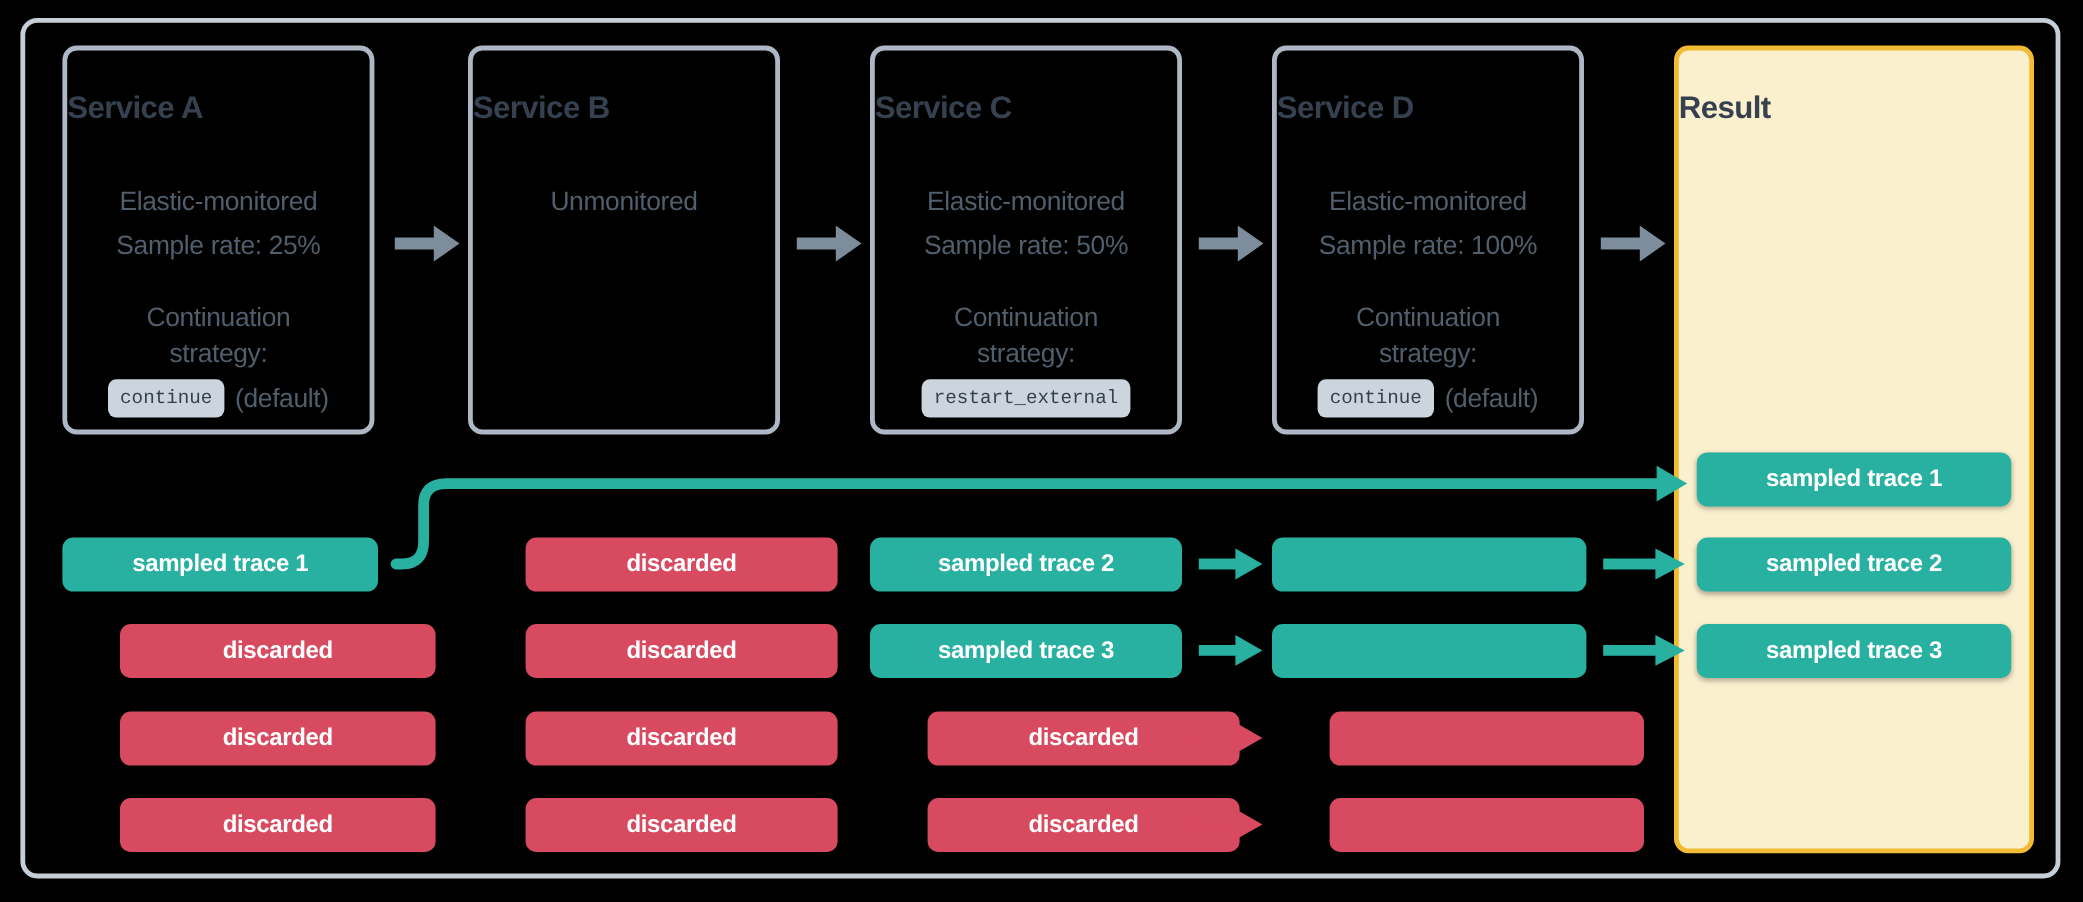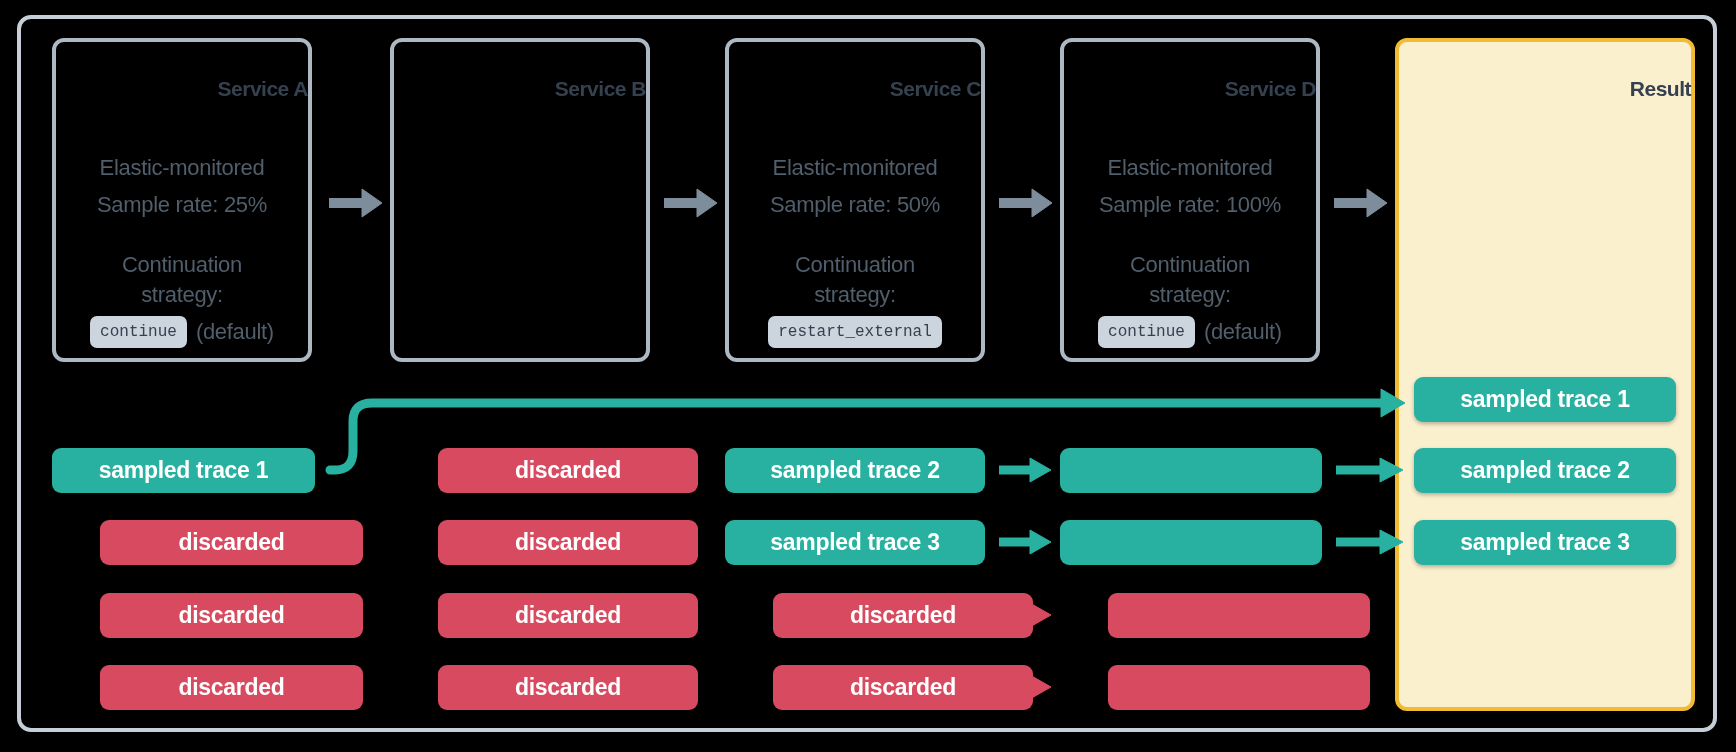--- a/index.html
+++ b/index.html
@@ -4,36 +4,36 @@
 <style>
   html,body{margin:0;padding:0;background:#000;}
   #canvas{position:relative;width:1736px;height:752px;background:#000;overflow:hidden;
           font-family:"Liberation Sans",sans-serif;}
   .frame{position:absolute;left:17px;top:15px;width:1700px;height:717px;
          border:4px solid var(--outer-border);border-radius:14px;box-sizing:border-box;}
   .sbox{position:absolute;top:38px;width:260px;height:324px;border:4px solid var(--box-border);
         border-radius:12px;box-sizing:border-box;}
   .rbox{position:absolute;left:1395px;top:38px;width:300px;height:673px;
         border:4px solid var(--gold);border-radius:12px;background:var(--cream);box-sizing:border-box;}
-  .stitle{position:absolute;left:0;top:29px;width:100%;text-align:right;
-          font-size:21px;font-weight:700;line-height:36px;color:var(--slate);letter-spacing:-0.5px;}
+  .stitle{position:absolute;left:0;top:29px;width:100%;text-align:left;
+          font-size:26px;font-weight:700;line-height:36px;color:var(--slate);letter-spacing:-0.5px;}
   .sline{position:absolute;left:0;width:100%;text-align:center;font-size:22px;line-height:26px;
          color:var(--body);letter-spacing:-0.3px;}
   .smon{top:84px;margin-top:29px;}
   .srate{top:150px;}
   .sstrat{top:208px;line-height:30px;}
   .sstrat .wrapbox{max-width:190px;margin:0 auto;}
   .schip{position:absolute;left:0;top:272px;width:100%;height:36px;display:flex;
          align-items:center;justify-content:center;gap:9px;}
   .chip{display:inline-block;background:var(--chip-bg);color:var(--slate);
         font-family:"Liberation Mono","DejaVu Sans Mono",monospace;font-size:16px;
         line-height:30px;padding:1px 10px;border-radius:7px;}
   .chip-suffix{font-size:22px;color:var(--body);letter-spacing:-0.3px;}
   .pill{position:absolute;height:45px;border-radius:9px;display:flex;align-items:center;
-        justify-content:center;color:#fff;font-size:23px;font-weight:700;letter-spacing:-0.3px;
+        justify-content:center;color:#fff;font-size:20px;font-weight:700;letter-spacing:-0.3px;
         box-shadow:0 2px 4px rgba(0,0,0,0.28);box-sizing:border-box;}
   .pill.sampled{background:var(--teal);}
   .pill.discarded{background:var(--red);margin-left:48px;}
   .col-a{left:52px;width:263px;}
   .col-b{left:390px;width:260px;}
   .col-c{left:725px;width:260px;}
   .col-d{left:1060px;width:262px;}
   .col-r{left:1414px;width:262px;}
   .row-0{top:448px;} .row-1{top:520px;} .row-2{top:593px;} .row-3{top:665px;}
   .rrow-0{top:377px;} .rrow-1{top:448px;} .rrow-2{top:520px;}
@@ -58,20 +58,21 @@
       <div class="wrapbox">Continuation strategy:</div>
     </div>
     <div class="schip">
       <span class="chip">continue</span>
       <span class="chip-suffix">(default)</span>
     </div>
   </div>
 
   <div class="sbox" style="left:390px">
     <div class="stitle">Service B</div>
+    <div class="sline smon">Unmonitored</div>
   </div>
 
   <div class="sbox" style="left:725px">
     <div class="stitle">Service C</div>
     <div class="sline smon">Elastic-monitored</div>
     <div class="sline srate">Sample rate: 50%</div>
     <div class="sline sstrat">
       <div class="wrapbox">Continuation strategy:</div>
     </div>
     <div class="schip">

